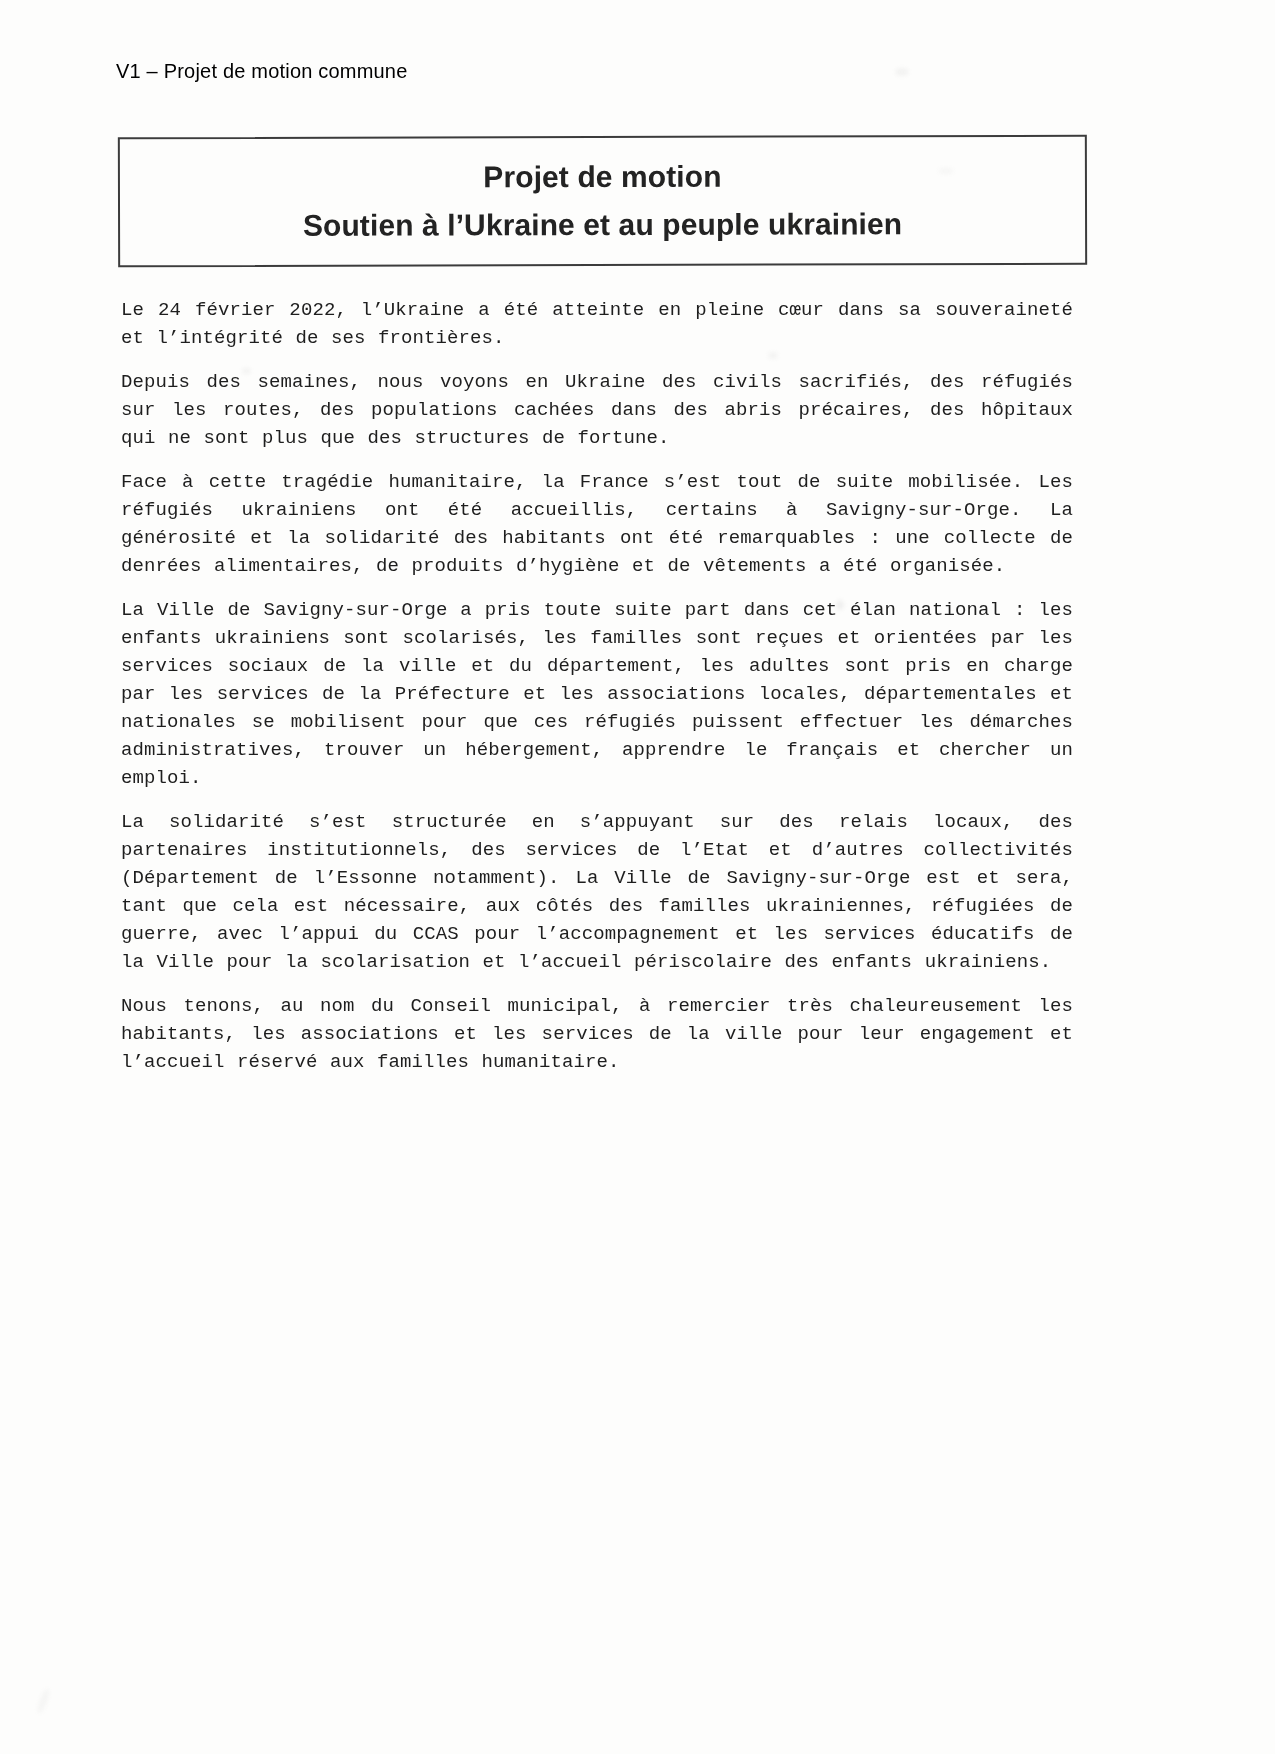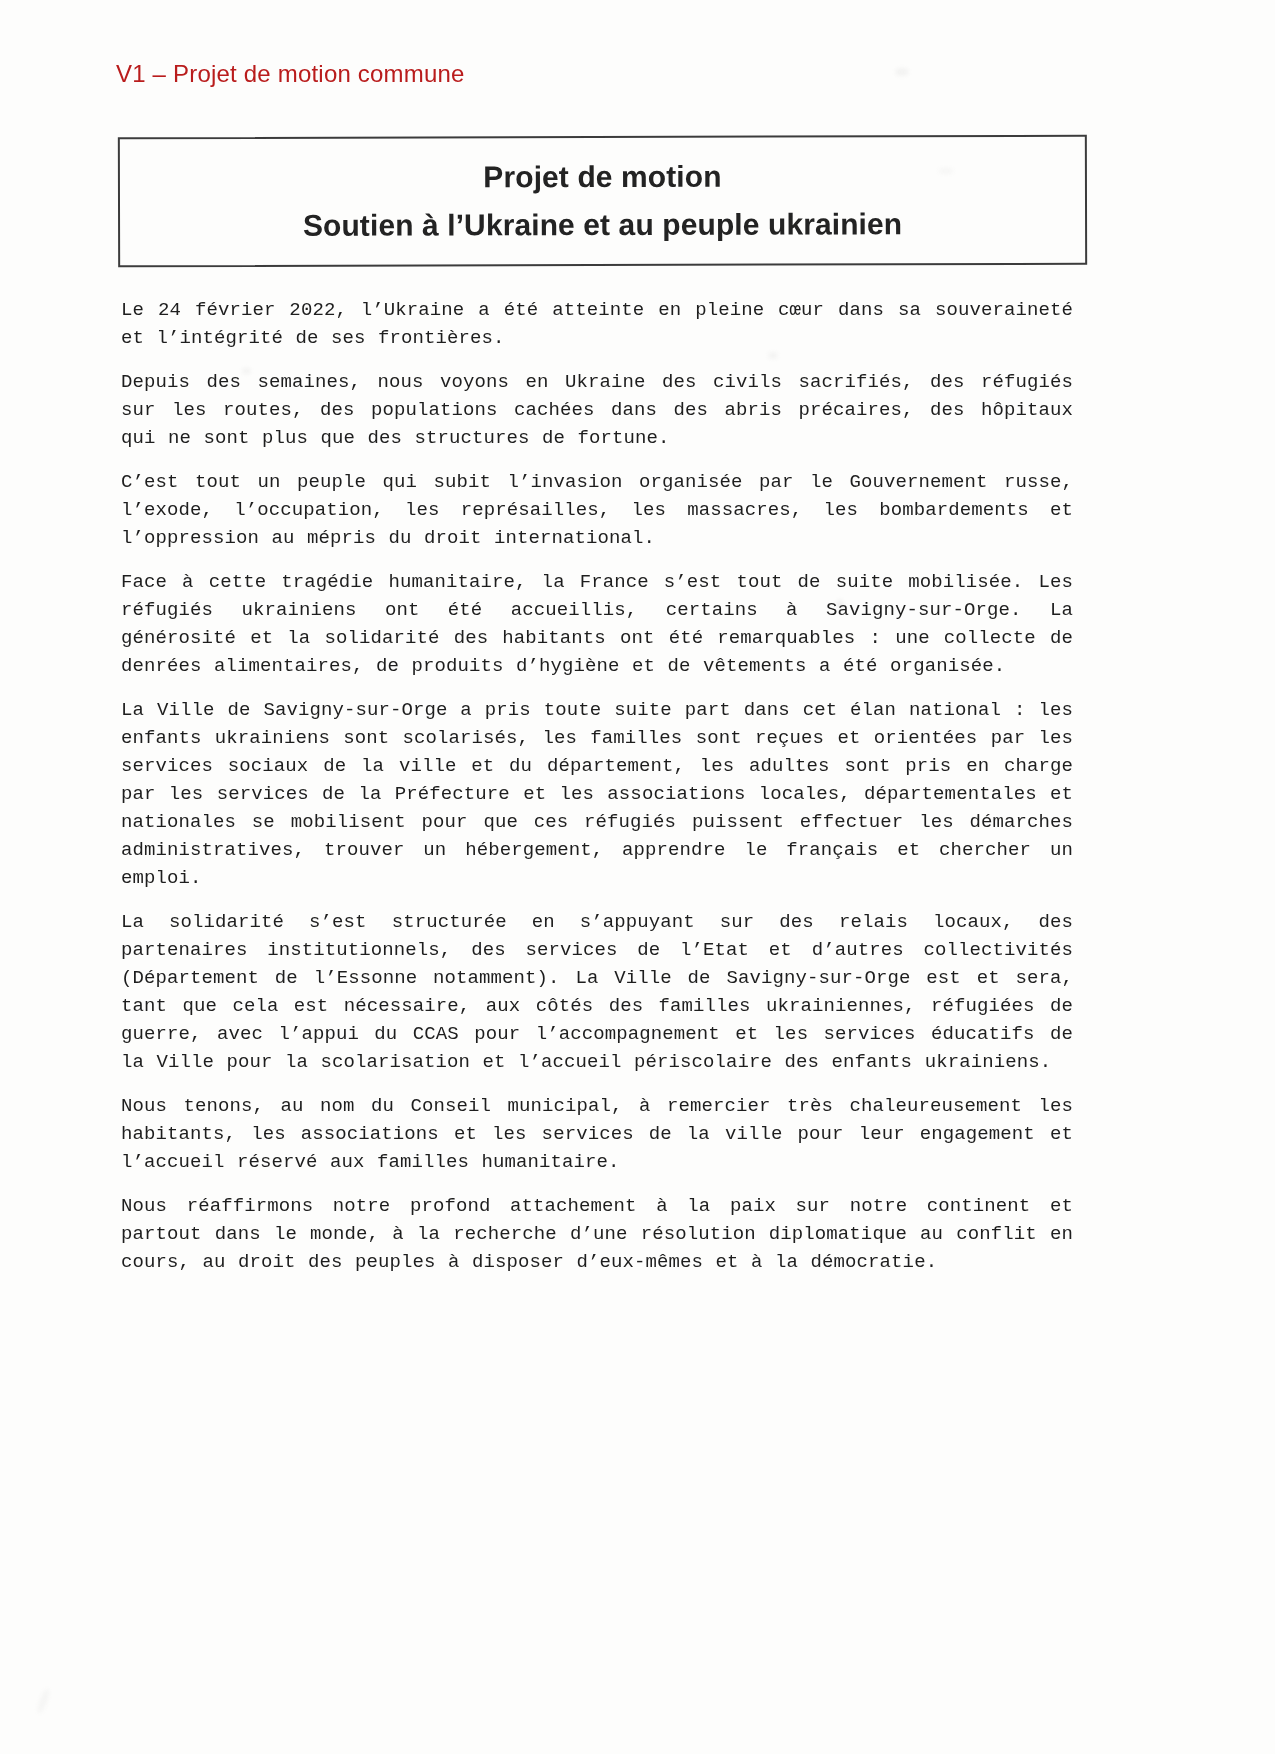--- a/index.html
+++ b/index.html
@@ -14,23 +14,23 @@
     margin: 0 auto;
     background: var(--page-bg, #fdfdfc);
     overflow: hidden;
     font-family: "Liberation Sans", sans-serif;
     color: var(--ink, #1c1c1c);
   }
   .doc-header {
     position: absolute;
     left: 116px;
     top: 60px;
-    font-size: 24px;
+    font-size: 20px;
     letter-spacing: 0.2px;
-    color: #b91c1c;
+    color: #000000;
     white-space: nowrap;
   }
   .title-box {
     position: absolute;
     left: 118px;
     top: 136px;
     width: 965px;
     height: 126px;
     border: 2px solid var(--border, #3c3c3c);
     background: var(--page-bg, #fdfdfc);
@@ -89,26 +89,24 @@
   <div class="doc-header">V1 – Projet de motion commune</div>
 
   <div class="title-box">
     <div class="title-line">Projet de motion</div>
     <div class="title-line">Soutien à l’Ukraine et au peuple ukrainien</div>
   </div>
 
   <div class="body-text">
     <p>Le 24 février 2022, l’Ukraine a été atteinte en pleine cœur dans sa souveraineté et l’intégrité de ses frontières.</p>
     <p>Depuis des semaines, nous voyons en Ukraine des civils sacrifiés, des réfugiés sur les routes, des populations cachées dans des abris précaires, des hôpitaux qui ne sont plus que des structures de fortune.</p>
-    <p>C’est tout un peuple qui subit l’invasion organisée par le Gouvernement russe, l’exode, l’occupation, les représailles, les massacres, les bombardements et l’oppression au mépris du droit international.</p>
     <p>Face à cette tragédie humanitaire, la France s’est tout de suite mobilisée. Les réfugiés ukrainiens ont été accueillis, certains à Savigny-sur-Orge. La générosité et la solidarité des habitants ont été remarquables : une collecte de denrées alimentaires, de produits d’hygiène et de vêtements a été organisée.</p>
     <p>La Ville de Savigny-sur-Orge a pris toute suite part dans cet élan national : les enfants ukrainiens sont scolarisés, les familles sont reçues et orientées par les services sociaux de la ville et du département, les adultes sont pris en charge par les services de la Préfecture et les associations locales, départementales et nationales se mobilisent pour que ces réfugiés puissent effectuer les démarches administratives, trouver un hébergement, apprendre le français et chercher un emploi.</p>
     <p>La solidarité s’est structurée en s’appuyant sur des relais locaux, des partenaires institutionnels, des services de l’Etat et d’autres collectivités (Département de l’Essonne notamment). La Ville de Savigny-sur-Orge est et sera, tant que cela est nécessaire, aux côtés des familles ukrainiennes, réfugiées de guerre, avec l’appui du CCAS pour l’accompagnement et les services éducatifs de la Ville pour la scolarisation et l’accueil périscolaire des enfants ukrainiens.</p>
     <p>Nous tenons, au nom du Conseil municipal, à remercier très chaleureusement les habitants, les associations et les services de la ville pour leur engagement et l’accueil réservé aux familles humanitaire.</p>
-    <p>Nous réaffirmons notre profond attachement à la paix sur notre continent et partout dans le monde, à la recherche d’une résolution diplomatique au conflit en cours, au droit des peuples à disposer d’eux-mêmes et à la démocratie.</p>
   </div>
 
   <div class="smudge s1"></div>
   <div class="smudge s2"></div>
   <div class="smudge s3"></div>
   <div class="smudge s4"></div>
   <div class="smudge s5"></div>
   <div class="smudge s6"></div>
 
 </div>

